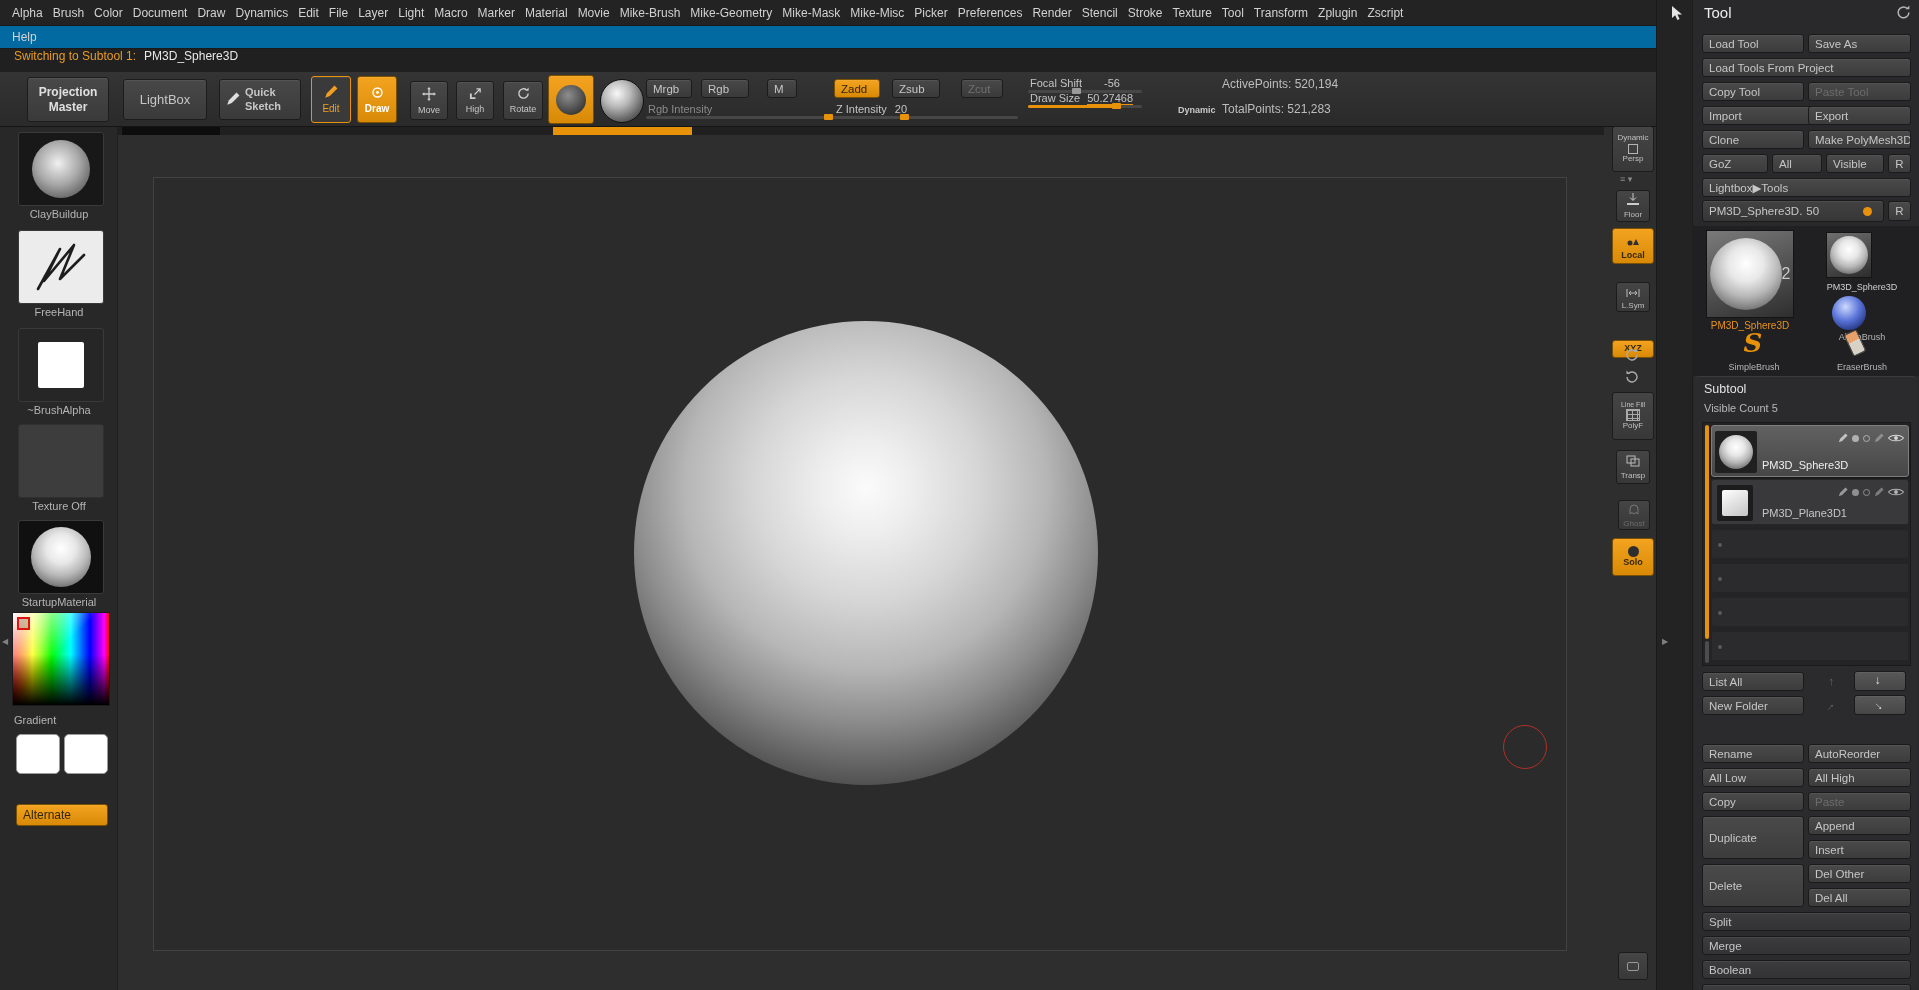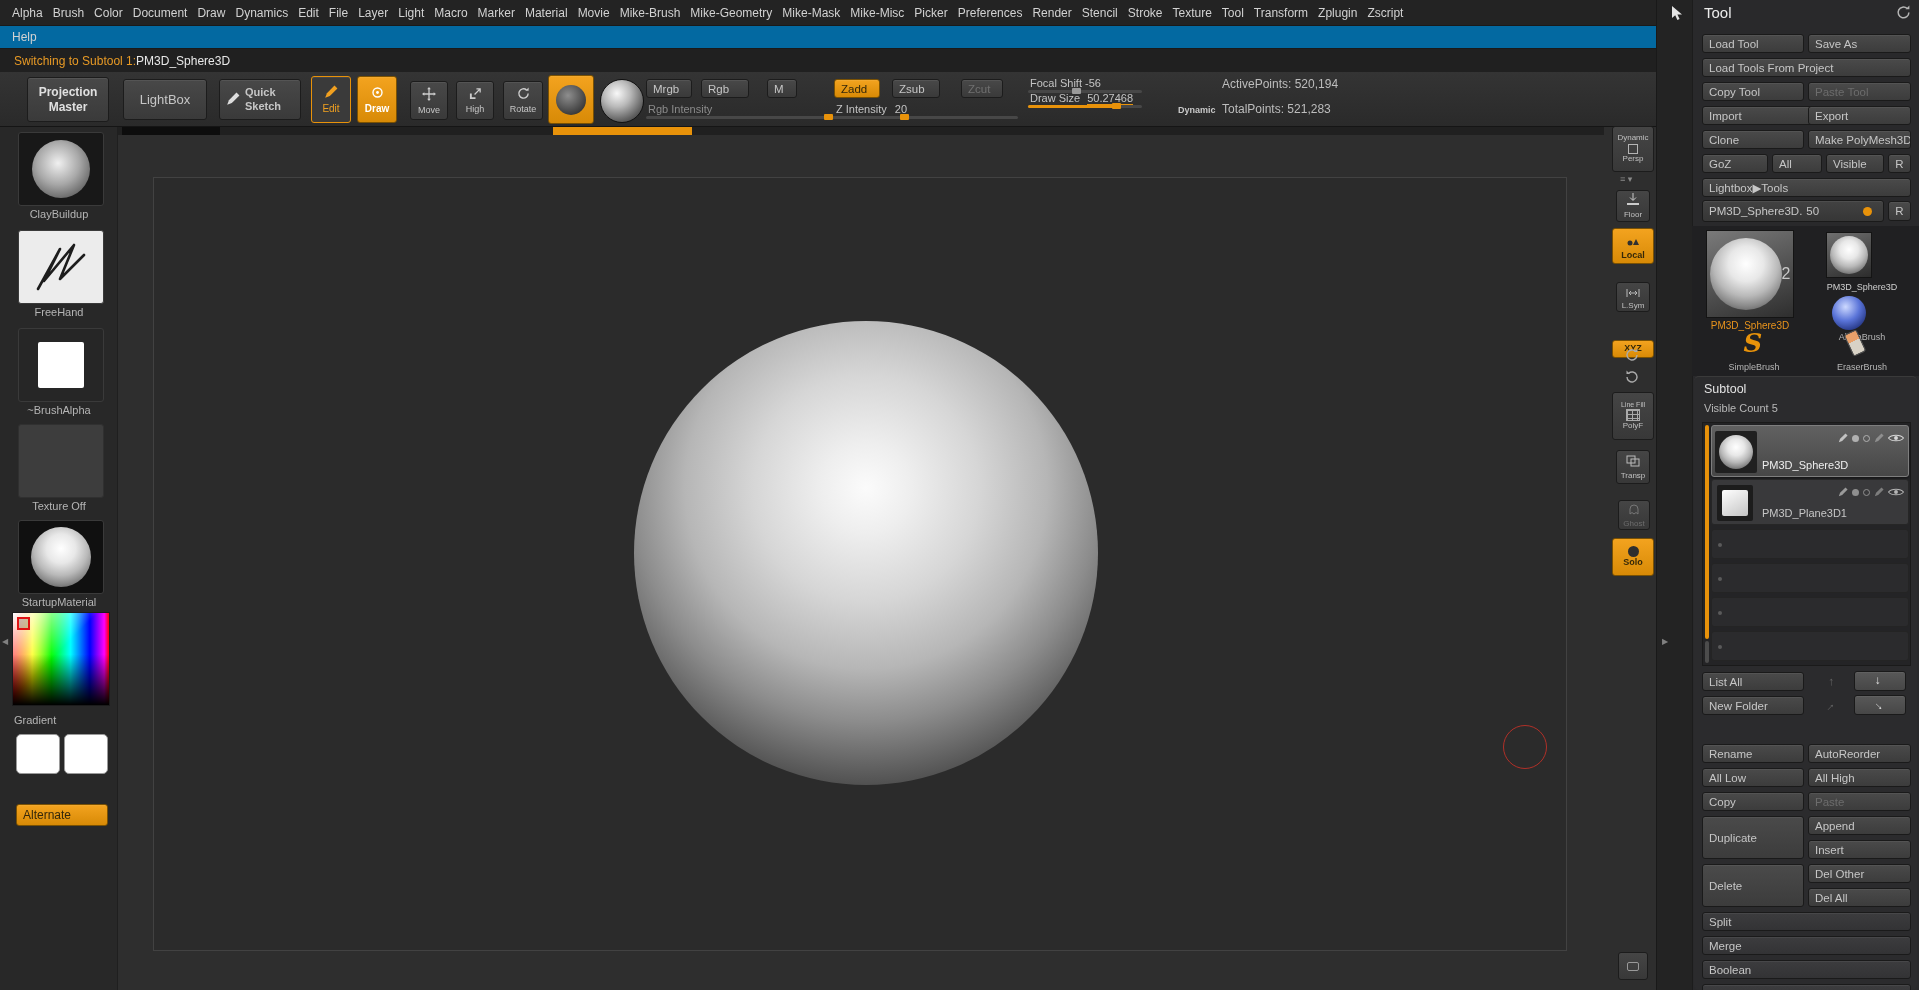--- a/index.html
+++ b/index.html
@@ -84,21 +84,21 @@
     <span class="mitem">Transform</span>
     <span class="mitem">Zplugin</span>
     <span class="mitem">Zscript</span>
   </div>
 
   <div class="abs" style="left:0;top:26px;width:1666px;height:23px;background:#0369a1;border-bottom:1px solid #1a1a1a;display:flex;align-items:center;padding-left:12px">
     <span class="mitem">Help</span>
   </div>
 
   
-  <div class="abs" style="left:0;top:49px;width:1666px;height:23px;background:#202020;display:flex;align-items:center;gap:0;padding-left:14px;font-size:12px">
+  <div class="abs" style="left:0;top:49px;width:1666px;height:23px;background:#202020;display:flex;align-items:flex-start;gap:8px;padding-left:14px;font-size:12px">
     <span style="color:#e89a25">Switching to Subtool 1:</span>
     <span style="color:#e8e8e8">PM3D_Sphere3D</span>
   </div>
 
   
   <div class="abs" style="left:0;top:72px;width:1666px;height:55px;background:linear-gradient(#343434,#2a2a2a);border-bottom:1px solid #151515">
 
     <div class="btn center" style="position:absolute;left:27px;top:5px;width:82px;height:45px;font-weight:bold;font-size:12px;color:#e0e0e0">
       <span style="white-space:normal;line-height:1.25">Projection Master</span>
     </div>
@@ -202,21 +202,21 @@
         <span>Z Intensity</span>
         <span style="margin-left:5px">20</span>
       </span>
       <span class="track"></span>
       <span class="knob" style="left:66px"></span>
     </div>
 
     <div class="slider" style="left:1028px;top:5px;width:114px;height:17px">
       <span class="txt">
         <span>Focal Shift</span>
-        <span style="margin-left:0">-56</span>
+        <span style="margin-left:19px">-56</span>
       </span>
       <span class="track"></span>
       <span class="knob gray" style="left:44px"></span>
     </div>
 
     <div class="slider" style="left:1028px;top:20px;width:114px;height:17px">
       <span class="txt">
         <span>Draw Size</span>
         <span style="margin-left:4px;border-bottom:2px solid #e8920a">50.27468</span>
       </span>

